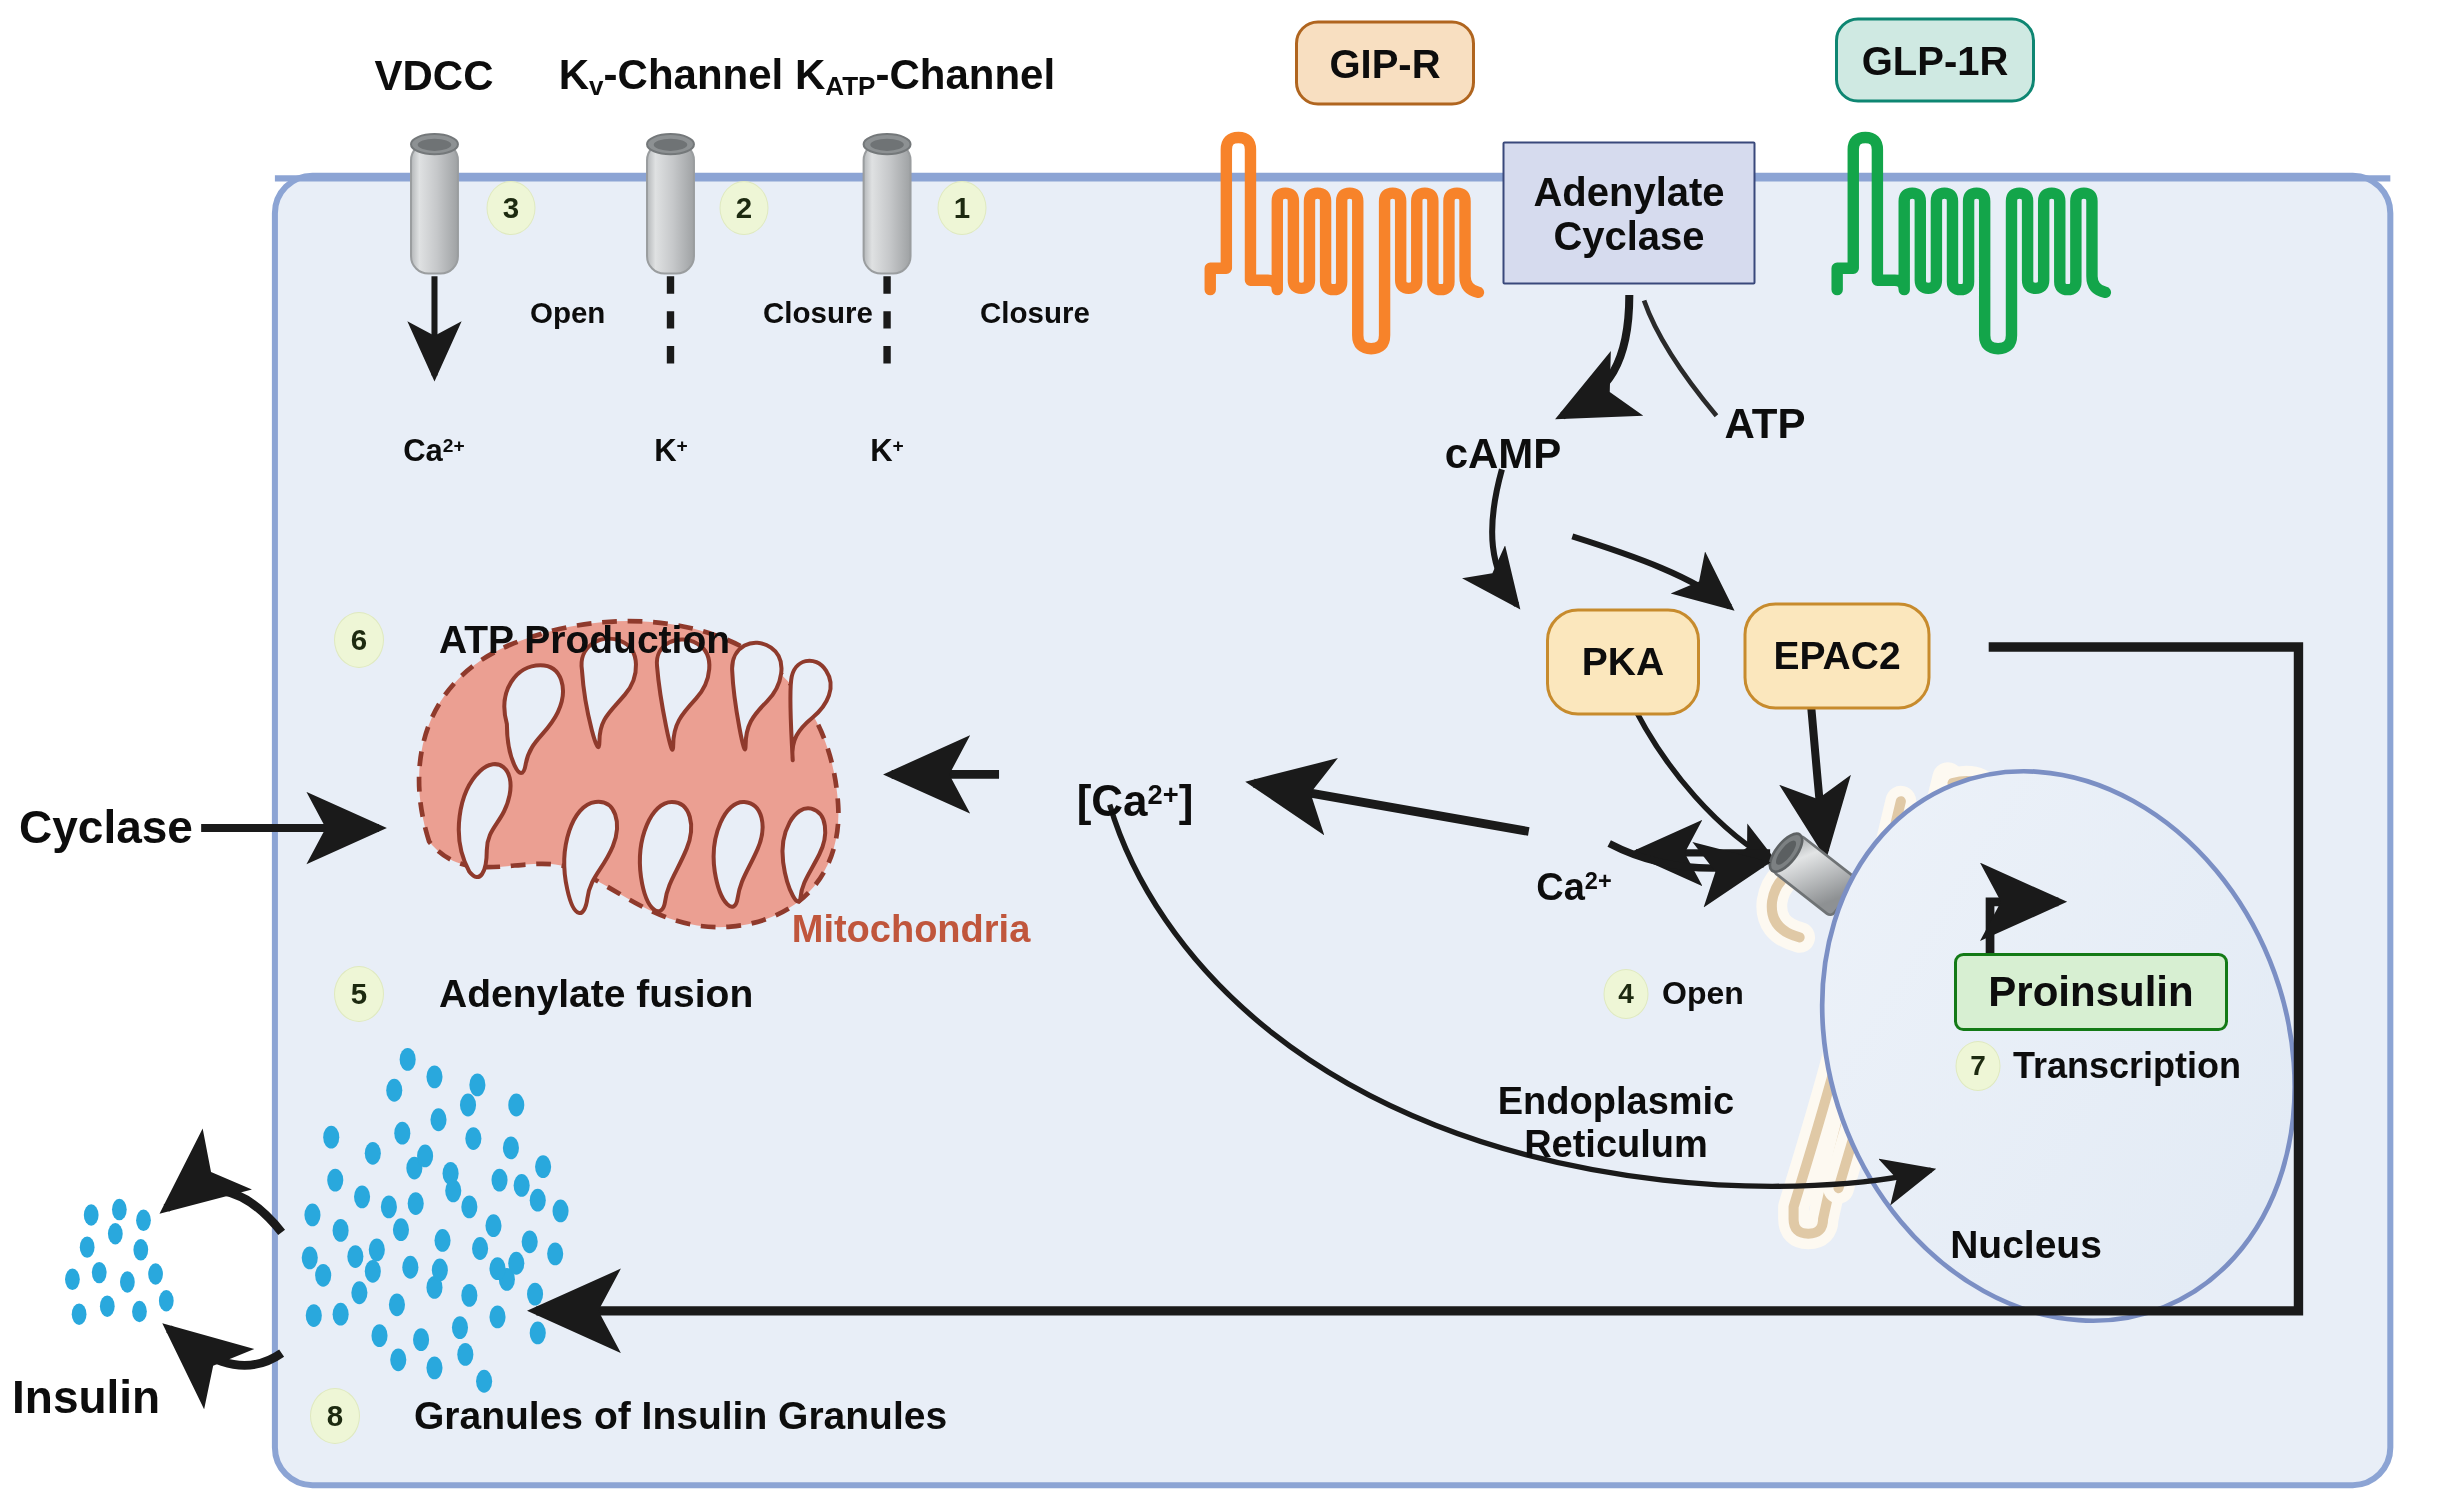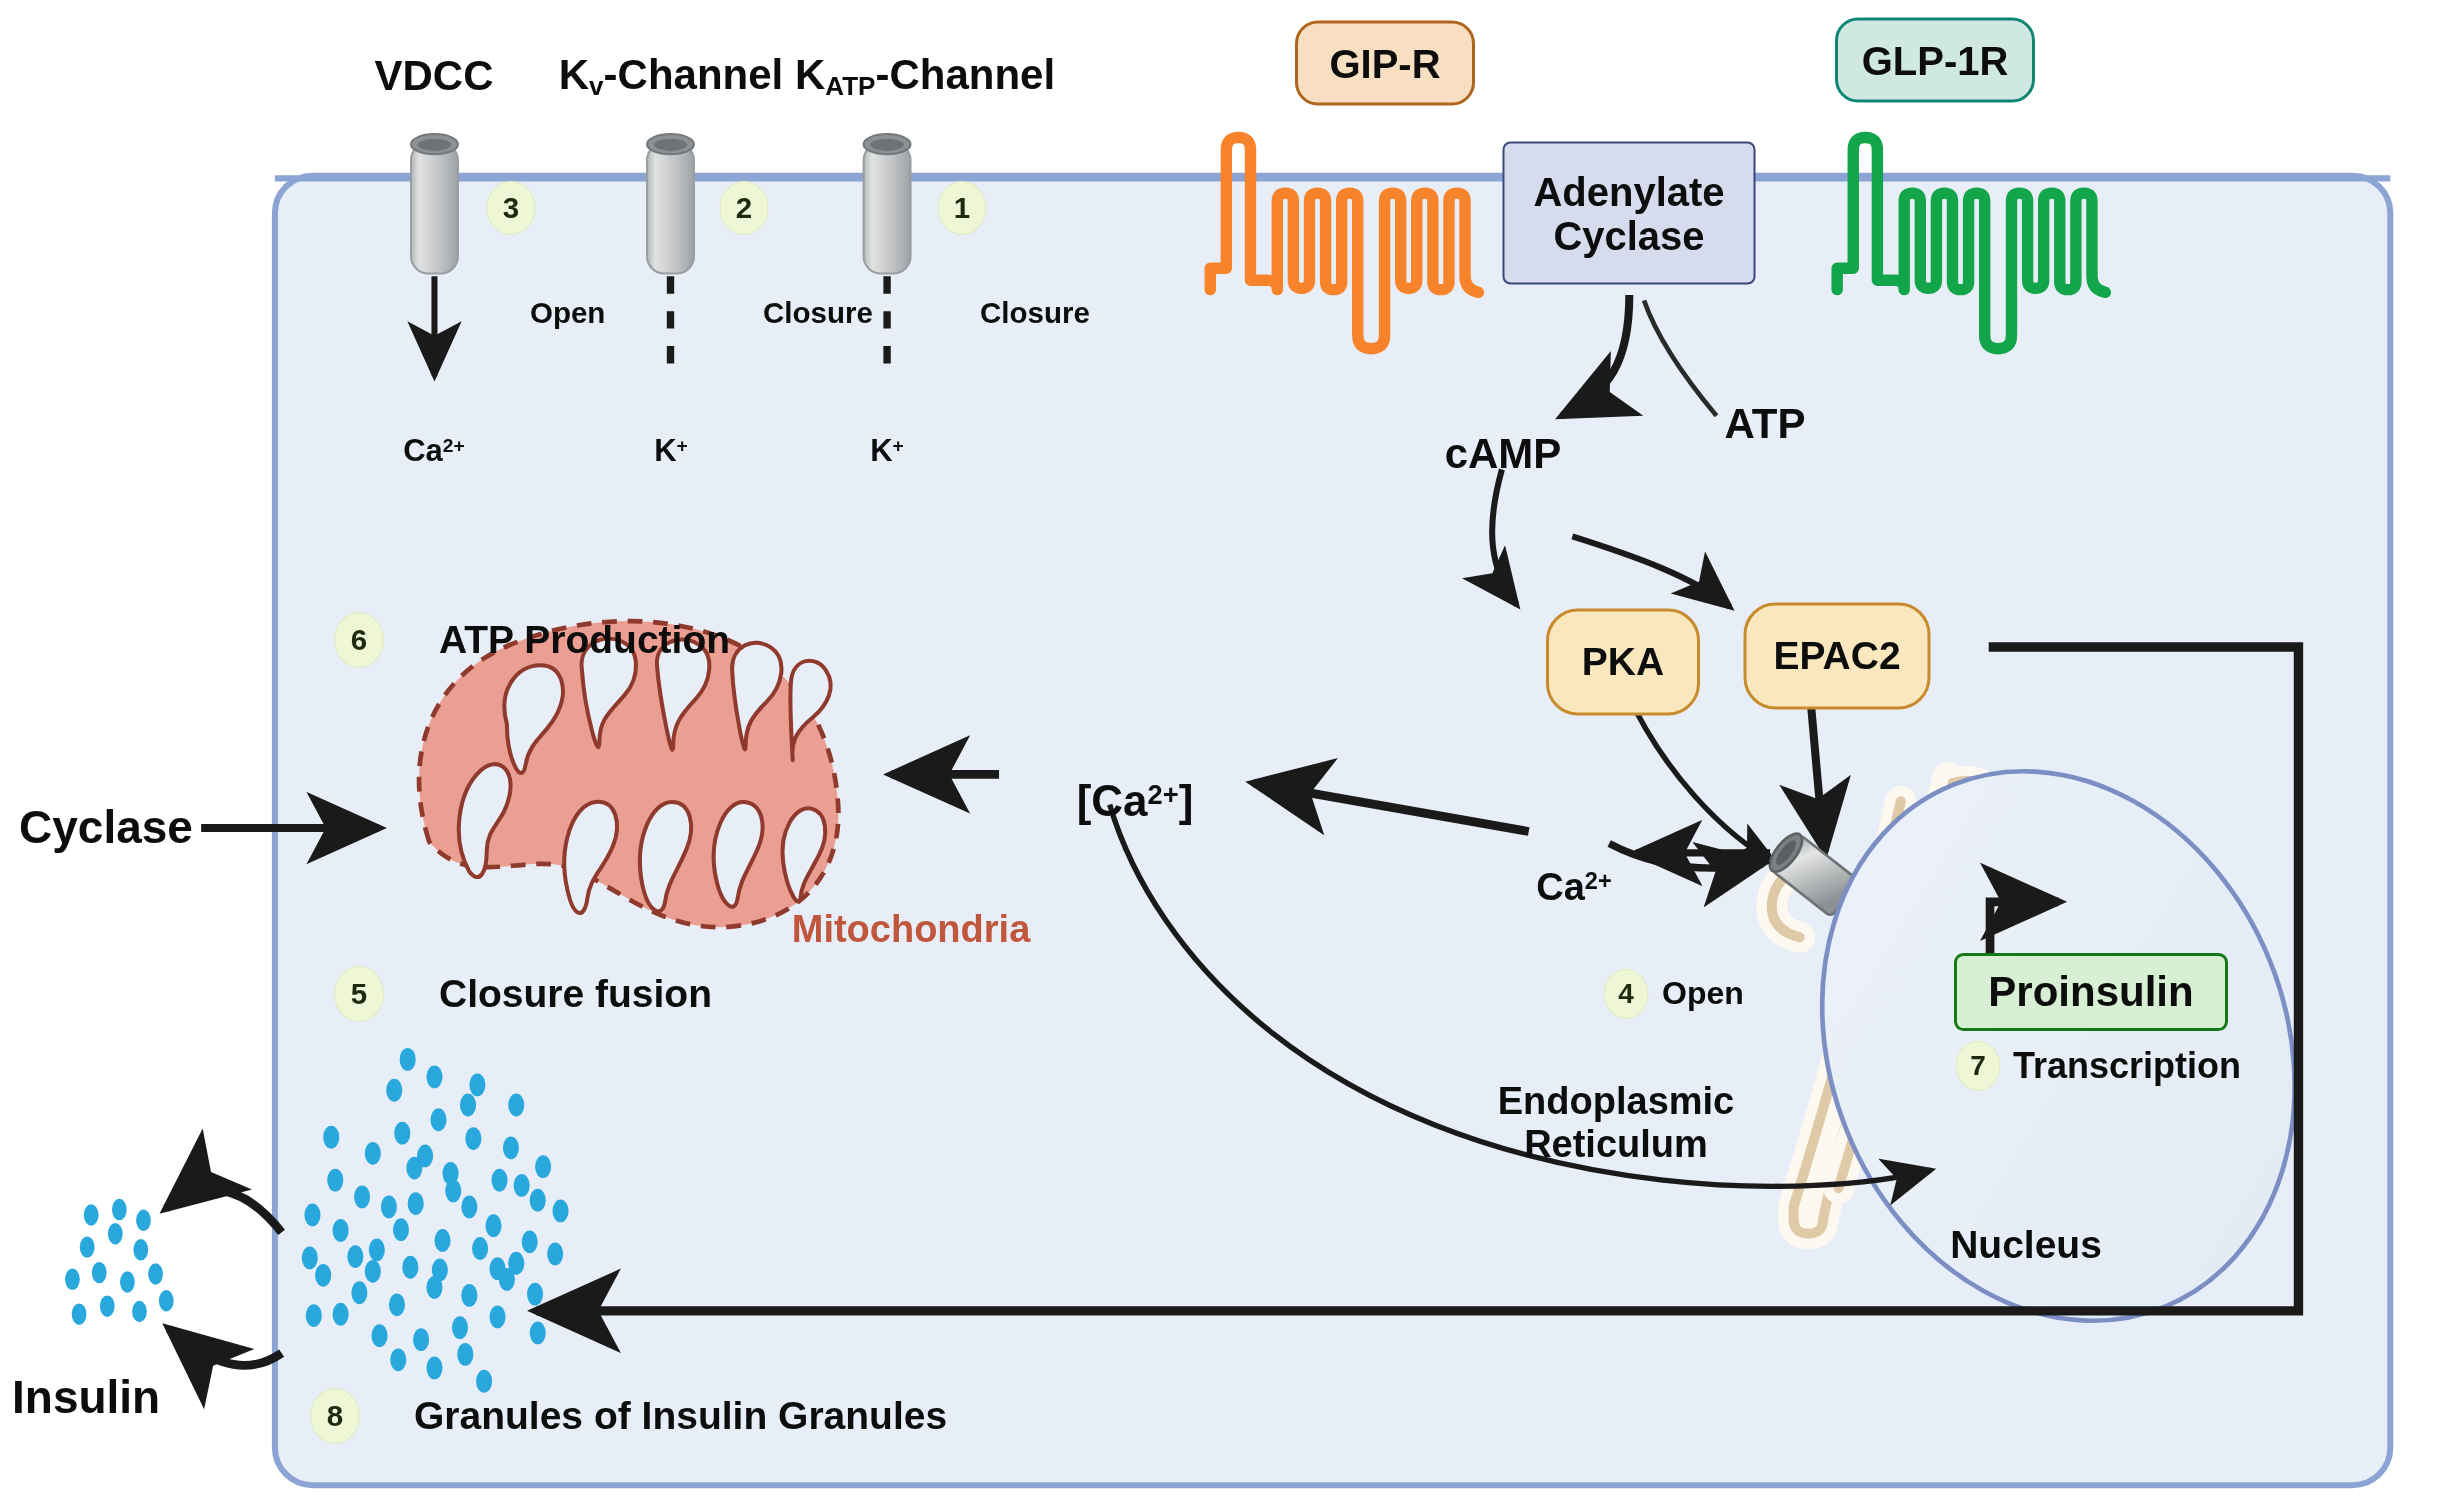--- a/index.html
+++ b/index.html
@@ -12,21 +12,21 @@
   .ctr{transform:translate(-50%,-50%);text-align:center;margin-top:30px;}
   .badge{position:absolute;transform:translate(-50%,-50%);
          display:flex;align-items:center;justify-content:center;
          background:#eef6d6;border:1.3px solid #dfe9bf;border-radius:50%;
          color:#1d2a10;font-weight:bold;}
   .chip{position:absolute;transform:translate(-50%,-50%);
         display:flex;align-items:center;justify-content:center;
         font-weight:bold;color:#0d0d0d;text-align:center;line-height:1.1;}
   .gipr{background:#f8dfc1;border:3.4px solid #b0651f;border-radius:23px;}
   .glp1r{background:#cfe9e2;border:3.4px solid #0e8672;border-radius:23px;}
-  .adcy{background:#d6dbee;border:2.7px solid #39487b;border-radius:8px;}
+  .adcy{background:#d6dbee;border:2.7px solid #39487b;border-radius:2px;}
   .kin{background:#fbe7bd;border:3.4px solid #c78b2d;border-radius:32px;}
   .proins{background:#d7efd2;border:3.4px solid #137a16;border-radius:9.4px;}
   .mitoname{position:absolute;transform:translate(-50%,-50%);
             color:#c0563c;font-weight:bold;white-space:nowrap;}
   sub{font-size:62%;vertical-align:-18%;font-weight:bold;}
   sup{font-size:62%;vertical-align:42%;font-weight:bold;}
 </style>
 </head>
 <body>
 
@@ -325,21 +325,21 @@
 
 <div class="lbl" style="left:19px;top:828px;font-size:46px;transform:translate(0,-50%);">Cyclase</div>
 
 <div class="lbl ctr" style="left:1135px;top:771px;font-size:44px;">[Ca<sup>2+</sup>]</div>
 
 <div class="lbl ctr" style="left:1574px;top:857px;font-size:38px;">Ca<sup>2+</sup></div>
 
 <div class="mitoname" style="left:911px;top:929px;font-size:38px;">Mitochondria</div>
 
 <div class="badge" style="left:359px;top:994px;width:48px;height:54px;font-size:29.5px;">5</div>
-<div class="lbl" style="left:439px;top:994px;font-size:39px;transform:translate(0,-50%);">Closure fusion</div>
+<div class="lbl" style="left:439px;top:994px;font-size:39px;transform:translate(0,-50%);">Adenylate fusion</div>
 
 <div class="badge" style="left:1626px;top:994px;width:43px;height:48px;font-size:28px;">4</div>
 <div class="lbl" style="left:1662px;top:994px;font-size:32px;transform:translate(0,-50%);">Open</div>
 
 <div class="lbl ctr" style="left:1616px;top:1093px;font-size:38px;text-align:center;">
   <span>Endoplasmic</span><br>
   <span>Reticulum</span>
 </div>
 
 <div class="chip proins" style="left:2091px;top:992px;width:268px;height:72px;font-size:42px;">Proinsulin</div>

